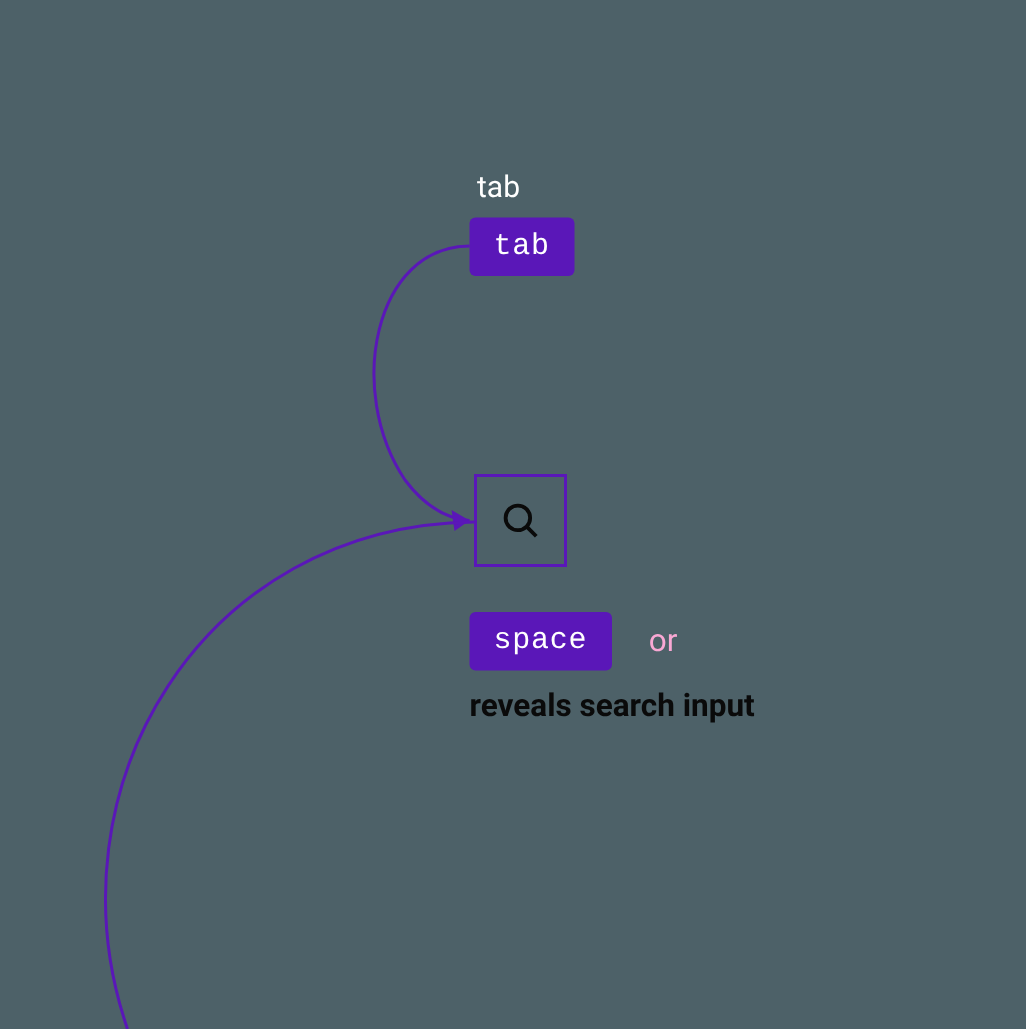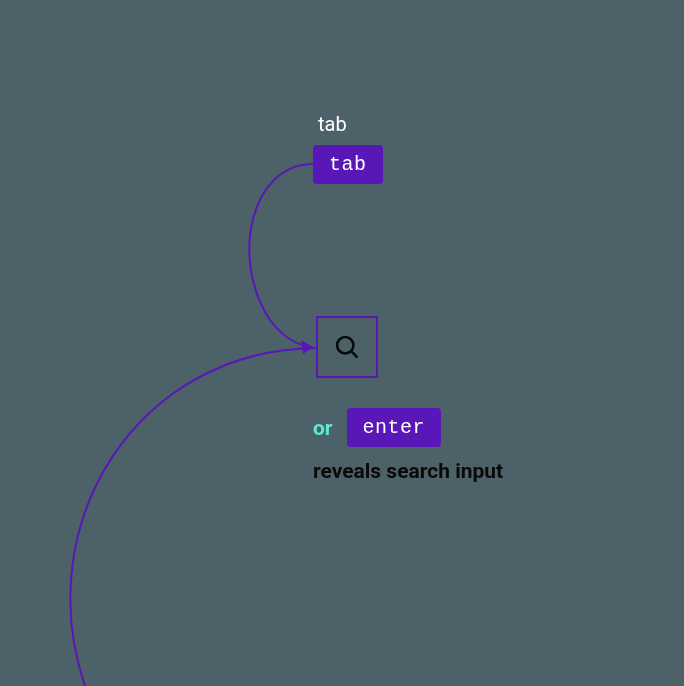--- a/index.html
+++ b/index.html
@@ -58,23 +58,24 @@
     }
     .keys-row {
       position: absolute;
       left: 313px;
       top: 408px;
       display: flex;
       align-items: center;
       gap: 14px;
     }
     .or-text {
-      color: #5eead4;
+      color: #f9a8d4;
       font-size: 21px;
-      font-weight: 700;
+      font-weight: 400;
+      margin-left: 11px;
     }
     .reveals-text {
       position: absolute;
       left: 313px;
       top: 459px;
       color: #0a0a0a;
       font-size: 21px;
       font-weight: 700;
     }
     .arrow-svg {
@@ -100,17 +101,17 @@
 <div class="key-badge key-tab">tab</div>
 
 <div class="search-box">
   <svg class="search-icon" viewBox="0 0 24 24" fill="none" stroke="#0a0a0a" stroke-width="2.2">
     <circle cx="10.5" cy="10.5" r="7"></circle>
     <line x1="15.8" y1="15.8" x2="21" y2="21"></line>
   </svg>
 </div>
 
 <div class="keys-row">
+  <span class="key-badge">space</span>
   <span class="or-text">or</span>
-  <span class="key-badge">enter</span>
 </div>
 
 <div class="reveals-text">reveals search input</div>
 
 </body></html>

